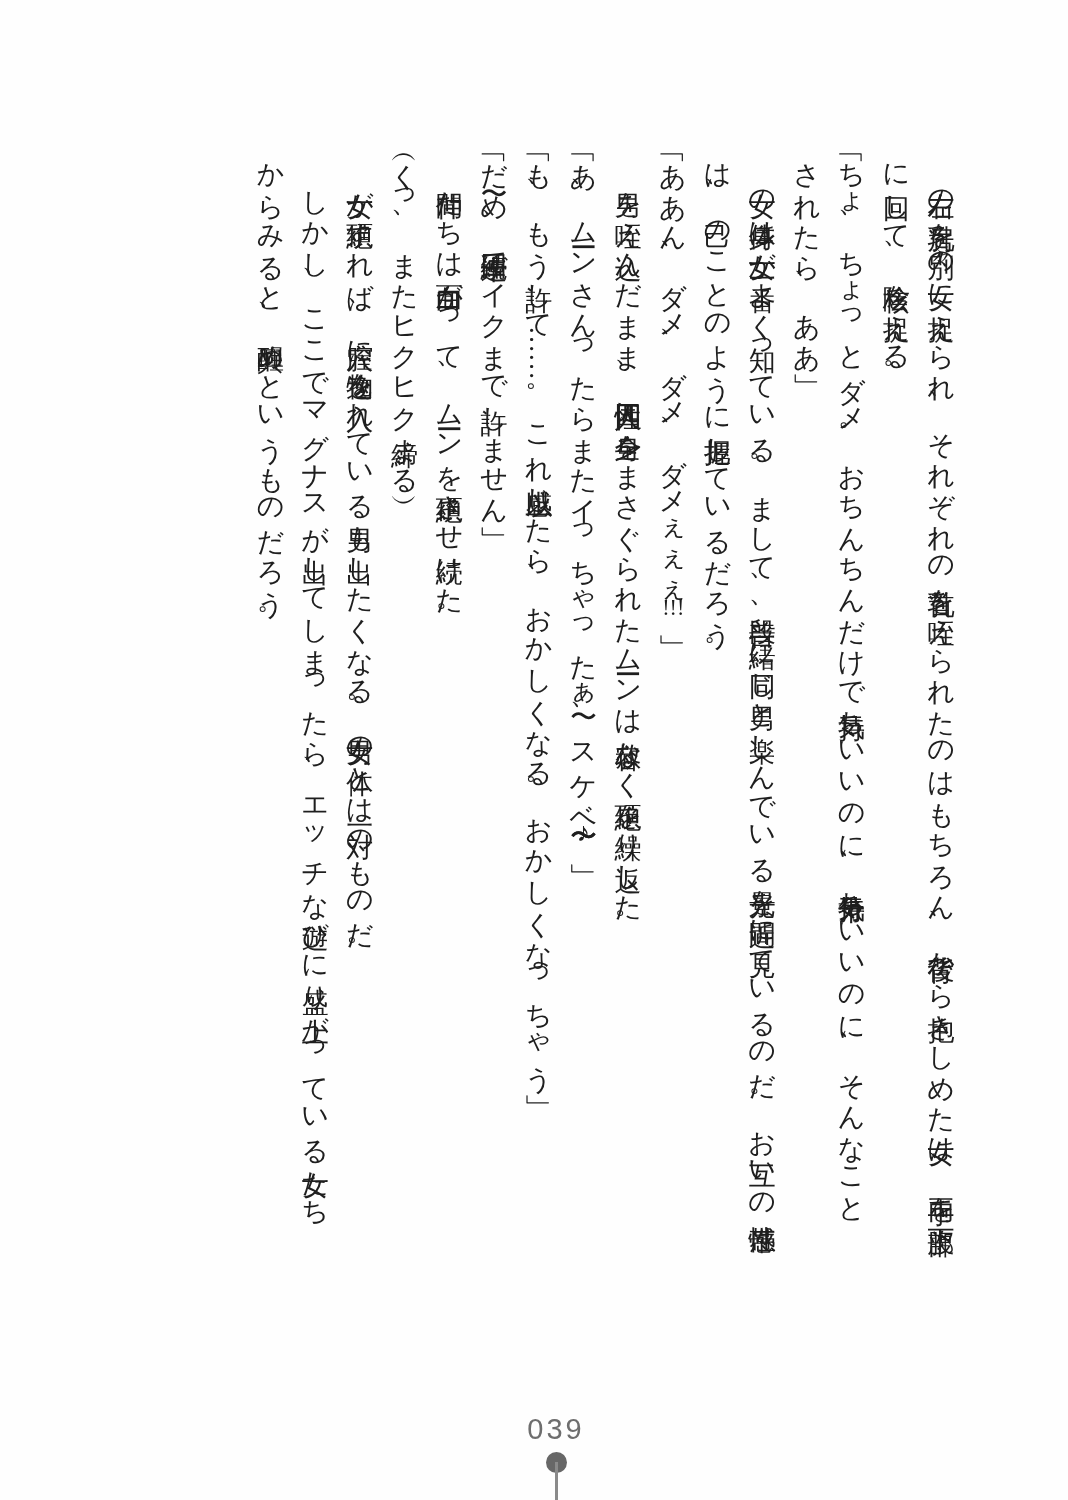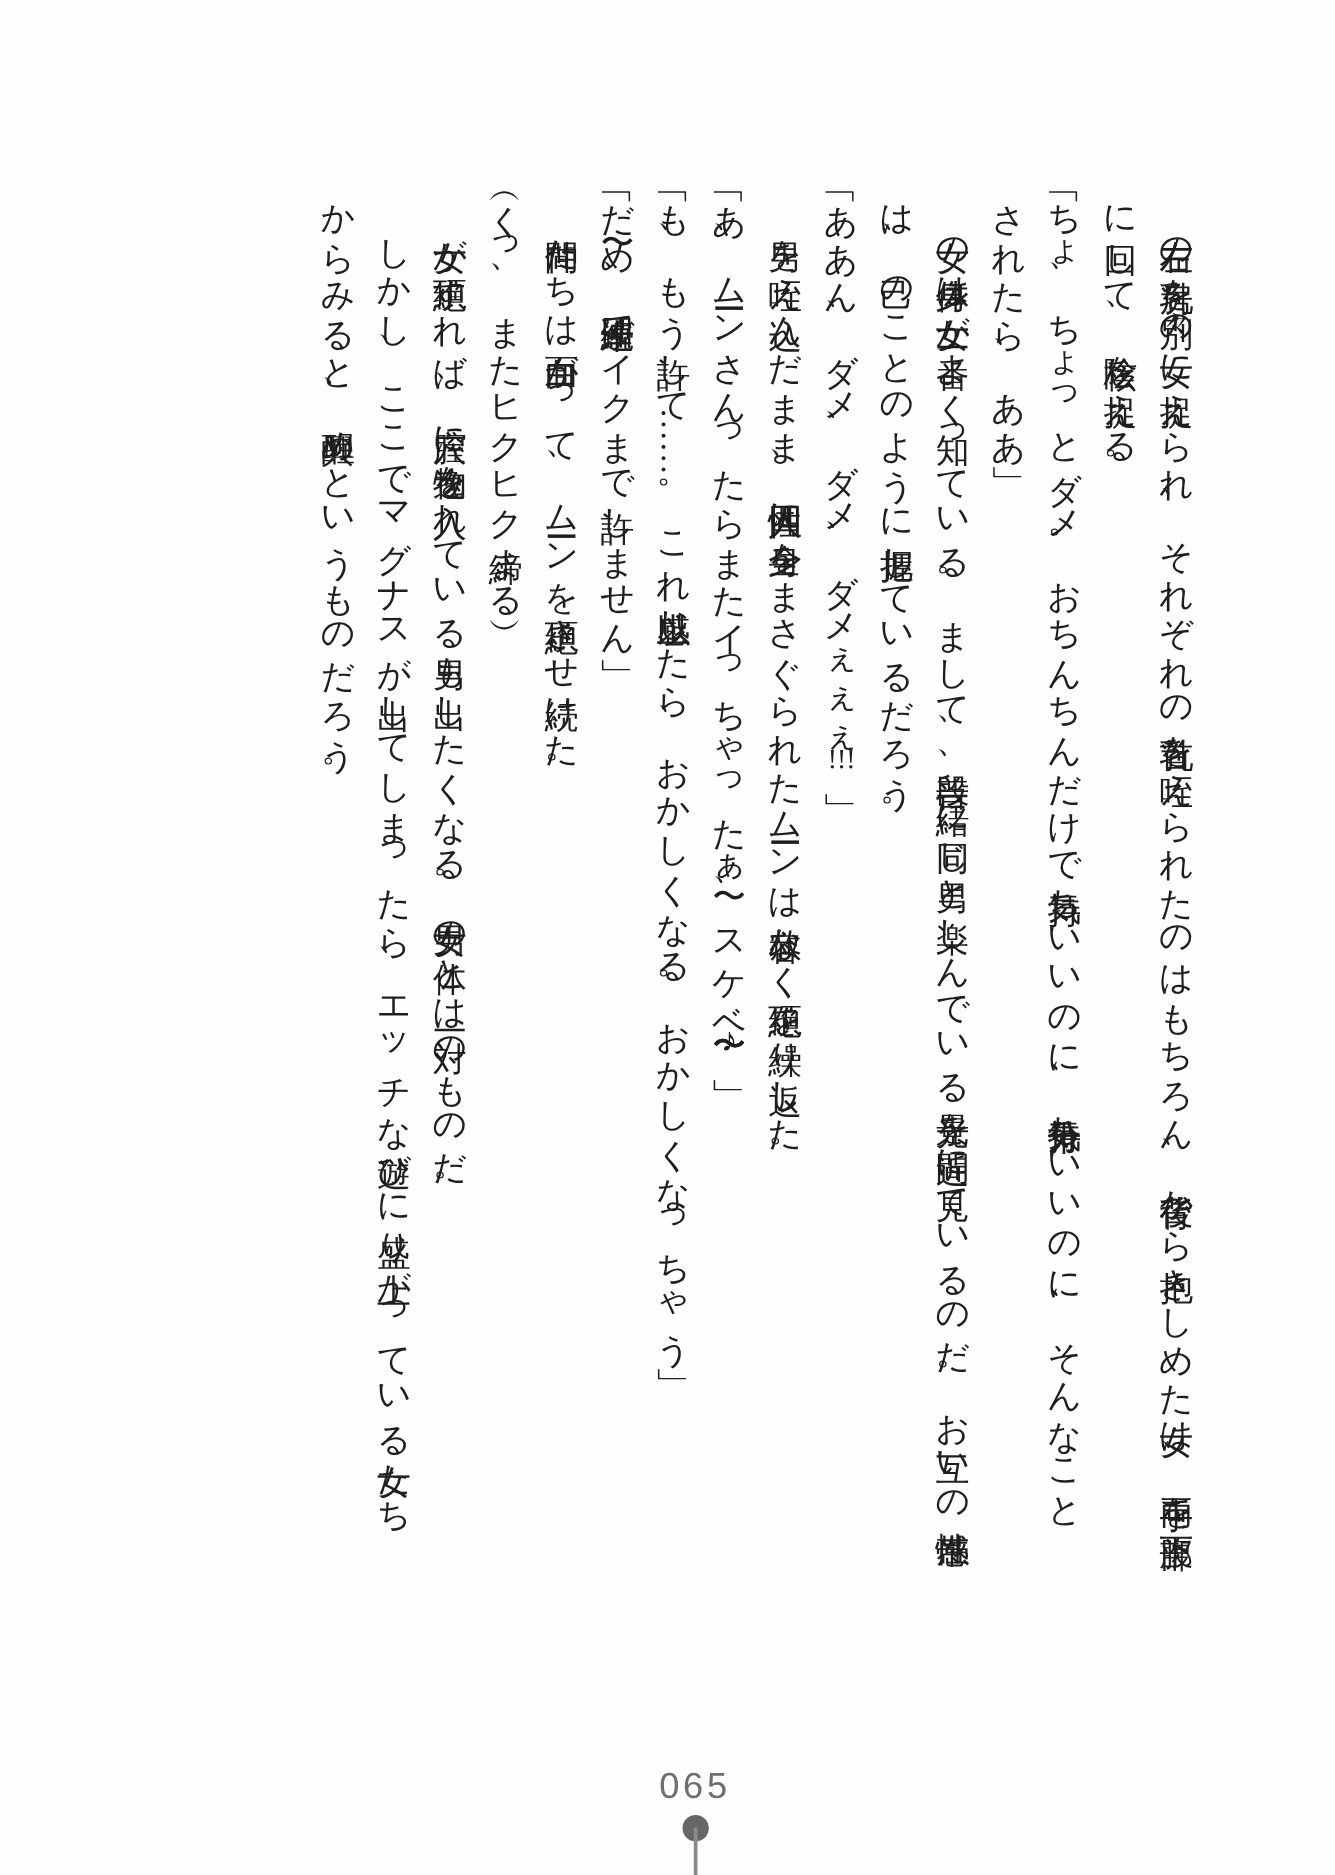--- a/index.html
+++ b/index.html
@@ -89,17 +89,17 @@
     <p class="indent">男を咥え込んだまま、同性四人に全身をまさぐられたムーンは容赦なく絶頂を繰り返した。</p>
     <p>「あ、ムーンさんったらまたイっちゃったぁ〜、スケベ〜〜♪」</p>
     <p>「も、もう許して……。これ以上感じたら、おかしくなる。おかしくなっちゃう」</p>
     <p>「だ〜め、十回連続でイクまで許しません」</p>
     <p class="indent">仲間たちは面白がって、ムーンを絶頂させ続けた。</p>
     <p>（くっ、またヒクヒク締まる）</p>
     <p class="indent">女が絶頂すれば、膣穴に逸物を入れている男も出したくなる。男女の体とは一対のものだ。</p>
     <p class="indent">しかし、ここでマグナスが出してしまったら、エッチな遊びに盛り上がっている女たちからみると、興醒めというものだろう。</p>
   </div>
 
-  <div class="page-number">065</div>
+  <div class="page-number">039</div>
   <div class="footer-dot"></div>
   <div class="footer-line"></div>
 
 </div>
 
 </body></html>

